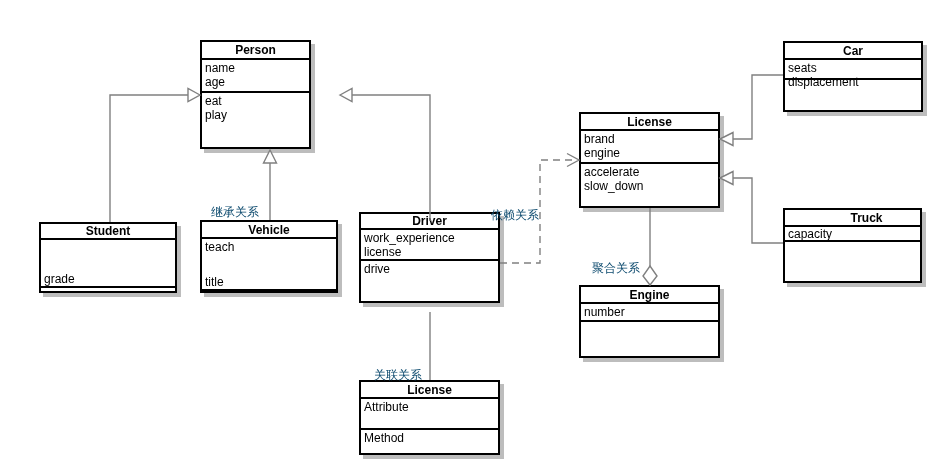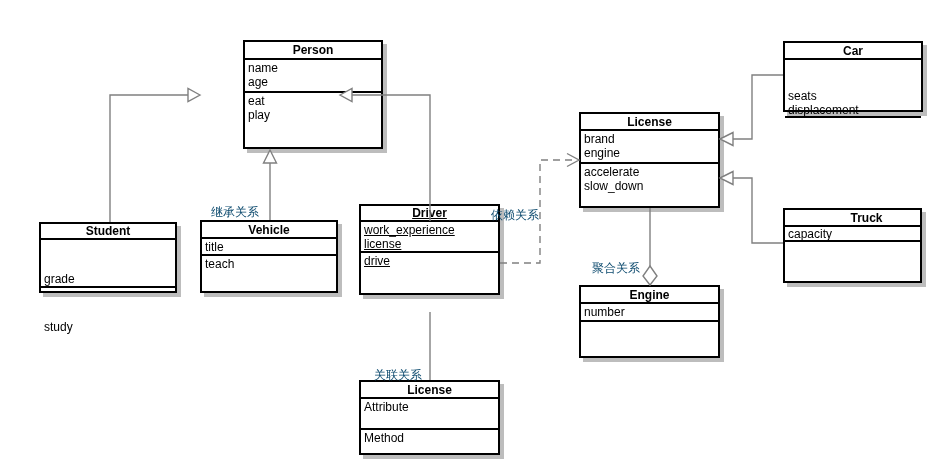--- a/index.html
+++ b/index.html
@@ -25,53 +25,50 @@
   svg.connectors { position:absolute; left:0; top:0; z-index:4; pointer-events:none; }
   .rel-label {
     position:absolute; z-index:5; font-size:12px; color:#0c4a6e; white-space:nowrap;margin-top:20px;
   }
 </style>
 </head>
 <body>
 
 <div id="canvas">
 
-  <div class="classbox" style="left:200px;top:40px;width:140px;height:109px;margin-left:43px;">
+  <div class="classbox" style="left:200px;top:40px;width:111px;height:109px;">
     <div class="title" style="height:18px;">Person</div>
     <div class="section" style="height:33px;">
       <div>name</div>
       <div>age</div>
     </div>
     <div class="section methods">
       <div>eat</div>
       <div>play</div>
     </div>
   </div>
 
   <div class="classbox" style="left:39px;top:222px;width:138px;height:71px;gap:31px;">
     <div class="title" style="height:16px;">Student</div>
     <div class="section" style="height:17px;">
       <div>grade</div>
     </div>
-    <div class="section methods">
-      <div>study</div>
-    </div>
   </div>
 
   <div class="classbox" style="left:200px;top:220px;width:138px;height:73px;">
     <div class="title" style="height:17px;">Vehicle</div>
+    <div class="section methods">
+      <div>teach</div>
+    </div>
     <div class="section" style="height:17px;">
       <div>title</div>
     </div>
-    <div class="section methods">
-      <div>teach</div>
-    </div>
   </div>
 
-  <div class="classbox" style="left:359px;top:204px;width:141px;height:91px;text-decoration:underline;">
+  <div class="classbox" style="left:359px;top:212px;width:141px;height:91px;">
     <div class="title" style="height:16px;">Driver</div>
     <div class="section" style="height:31px;">
       <div>work_experience</div>
       <div>license</div>
     </div>
     <div class="section methods">
       <div>drive</div>
     </div>
   </div>
 
@@ -82,21 +79,21 @@
       <div>engine</div>
     </div>
     <div class="section methods">
       <div>accelerate</div>
       <div>slow_down</div>
     </div>
   </div>
 
   <div class="classbox" style="left:783px;top:41px;width:140px;height:71px;">
     <div class="title" style="height:17px;">Car</div>
-    <div class="section" style="height:30px;margin-top:28px;">
+    <div class="section" style="height:20px;">
       <div>seats</div>
       <div>displacement</div>
     </div>
     <div class="section methods"></div>
   </div>
 
   <div class="classbox" style="left:783px;top:208px;width:139px;height:75px;">
     <div class="title" style="height:17px;padding-left:28px;">Truck</div>
     <div class="section" style="height:15px;padding:0 3px;">
       <div>capacity</div>

